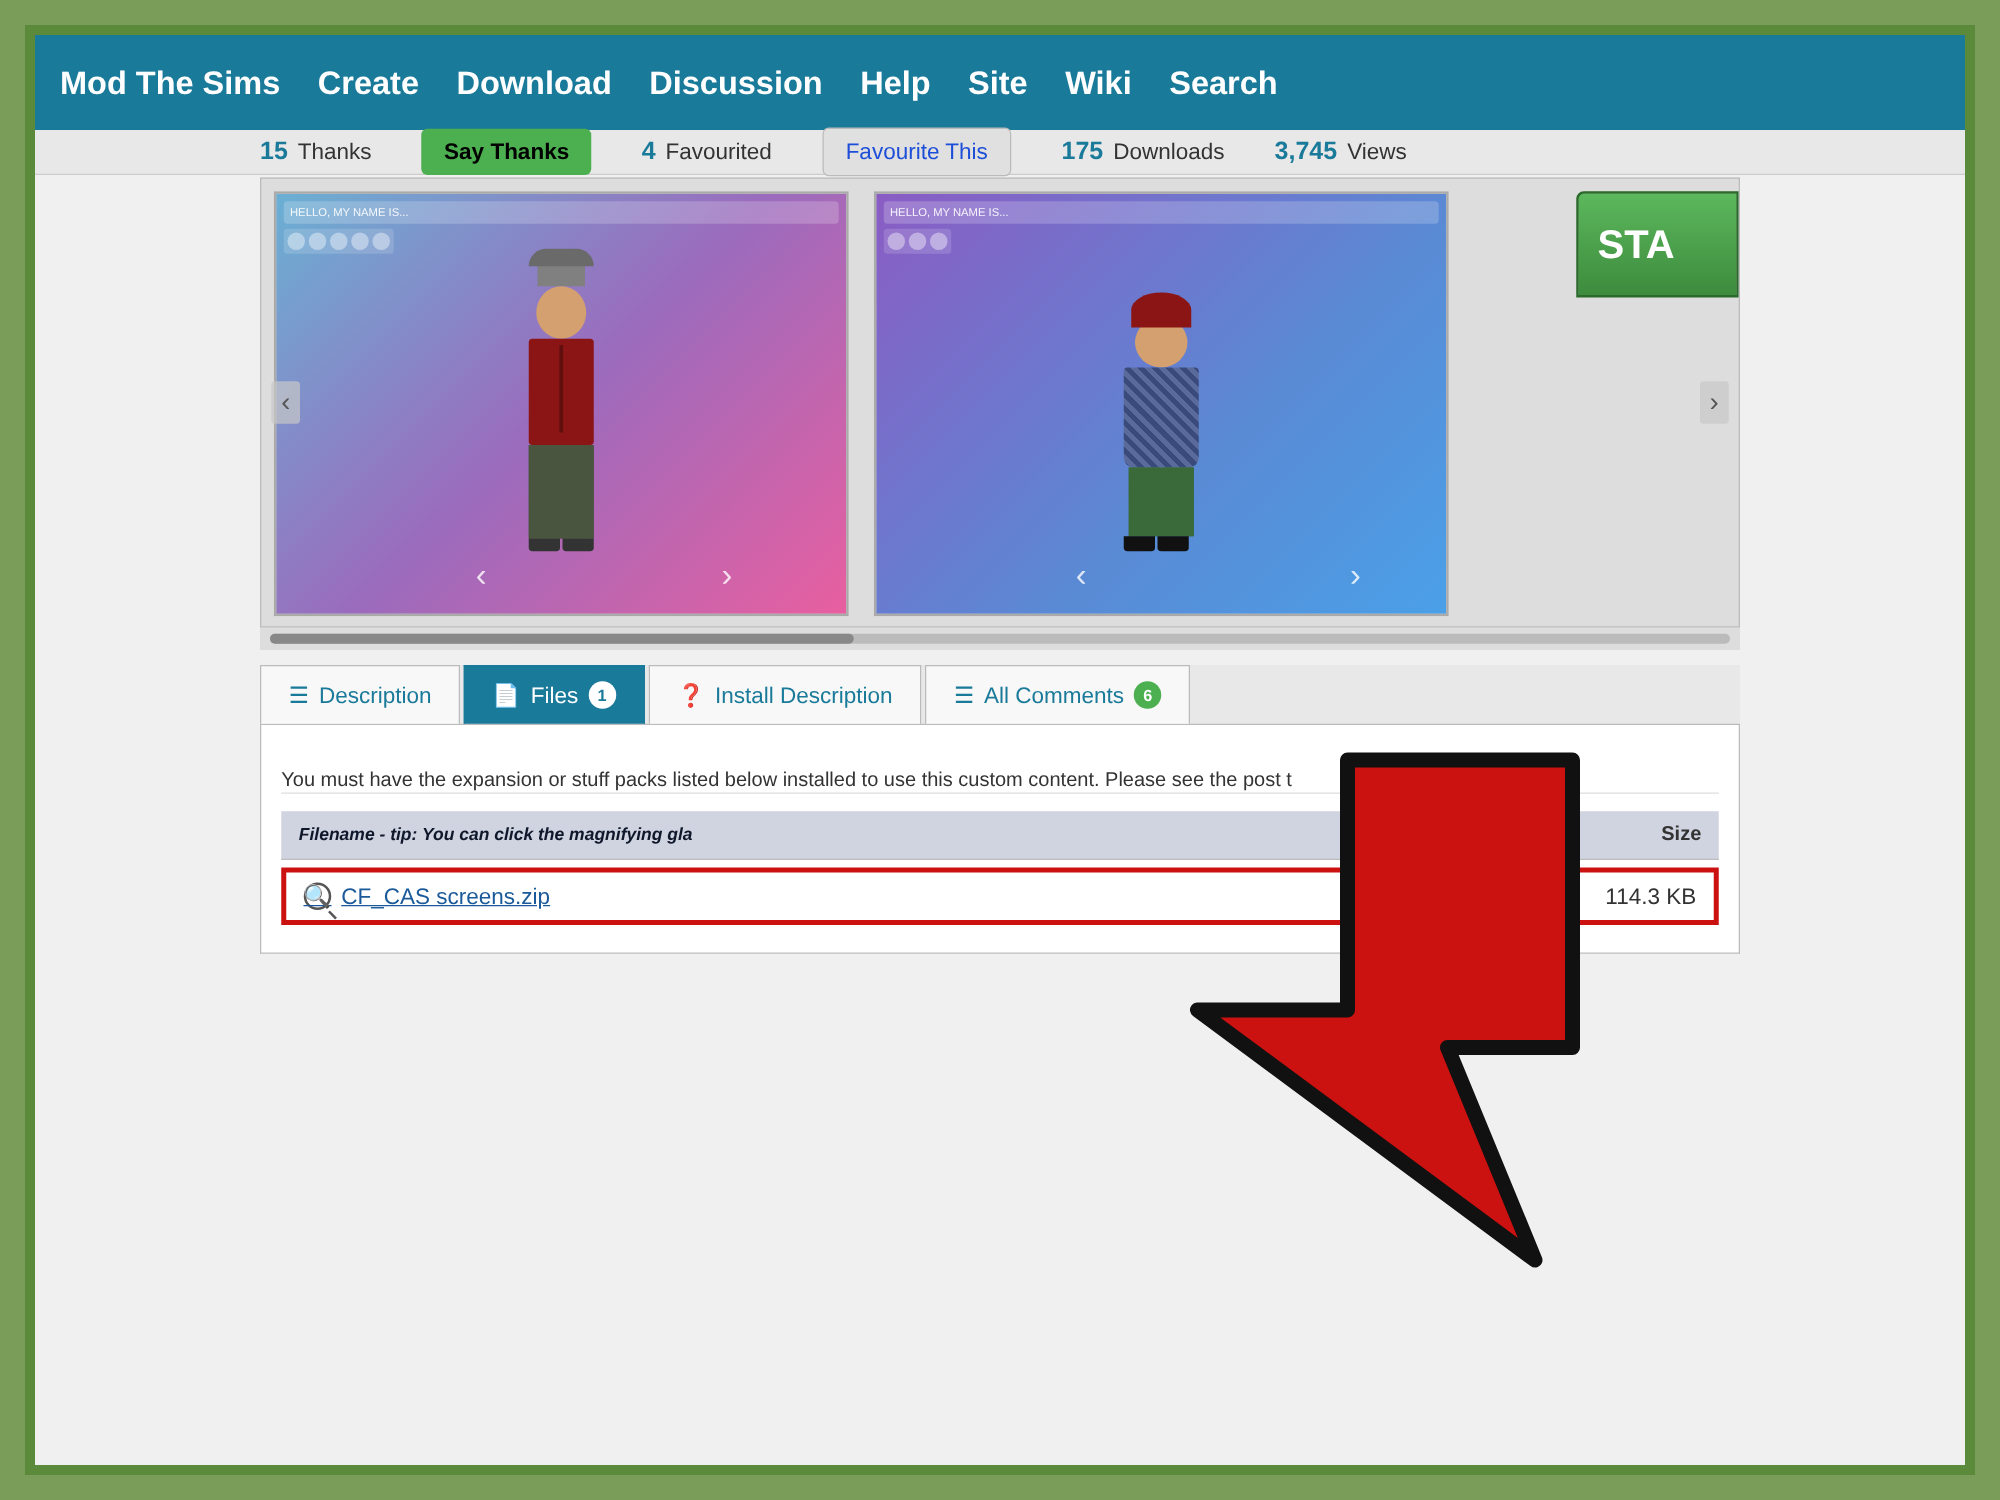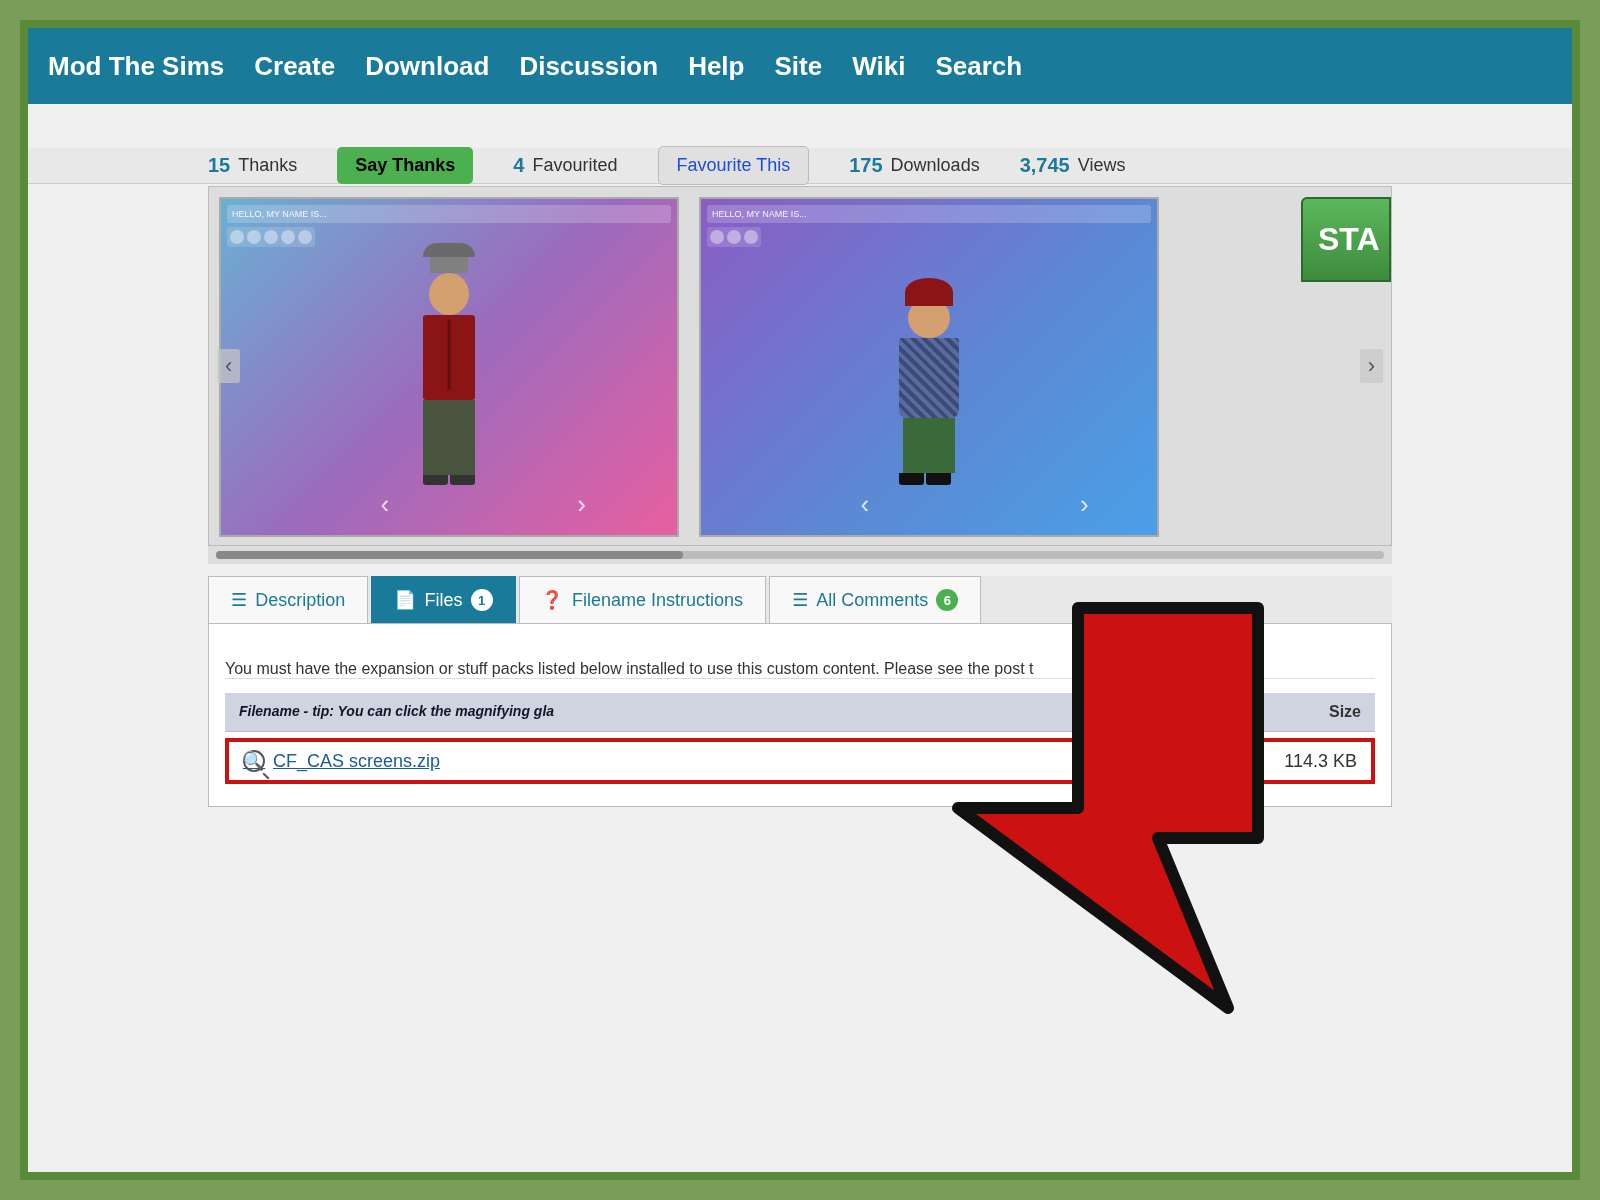--- a/index.html
+++ b/index.html
@@ -43,21 +43,20 @@
 
     
     .stats-bar {
       background: #e8e8e8;
       height: 36px;
       display: flex;
       align-items: center;
       padding: 0 180px;
       gap: 40px;
       border-bottom: 1px solid #ccc;
-      margin-top: 44px;
     }
 
     .stats-item {
       display: flex;
       align-items: center;
       gap: 8px;
       font-size: 18px;
       color: #333;
     }
 
@@ -466,21 +465,21 @@
               <div style="width:25px;height:12px;background:#111;border-radius:0 0 3px 3px;"></div>
             </div>
           </div>
 
           <div style="position:absolute;bottom:15px;left:35%;font-size:26px;color:white;opacity:0.8;cursor:pointer;">‹</div>
           <div style="position:absolute;bottom:15px;right:15%;font-size:26px;color:white;opacity:0.8;cursor:pointer;">›</div>
         </div>
       </div>
 
       <div style="position:absolute;right:0;top:10px;width:130px;">
-        <div style="background:linear-gradient(to bottom,#5cb85c,#3d8b3d);color:white;font-size:32px;font-weight:bold;padding:22px 15px;border-radius:6px 0 0 0;border:2px solid #2a6a2a;cursor:pointer;margin-left:40px;">STA</div>
+        <div style="background:linear-gradient(to bottom,#5cb85c,#3d8b3d);color:white;font-size:32px;font-weight:bold;padding:22px 15px;border-radius:6px 0 0 0;border:2px solid #2a6a2a;cursor:pointer;">STA</div>
       </div>
 
       <div style="position:absolute;right:8px;top:50%;transform:translateY(-50%);z-index:10;color:#555;font-size:22px;cursor:pointer;background:rgba(200,200,200,0.7);padding:4px 8px;border-radius:3px;">›</div>
     </div>
 
     <div class="scrollbar-area">
       <div class="scrollbar-track">
         <div class="scrollbar-thumb"></div>
       </div>
     </div>
@@ -490,21 +489,21 @@
         <span>☰</span>
         <span>Description</span>
       </div>
       <div class="tab active">
         <span>📄</span>
         <span>Files</span>
         <span class="tab-badge">1</span>
       </div>
       <div class="tab">
         <span>❓</span>
-        <span>Filename Instructions</span>
+        <span>Install Description</span>
       </div>
       <div class="tab">
         <span>☰</span>
         <span>All Comments</span>
         <span class="tab-badge-green">6</span>
       </div>
     </div>
 
     <div class="content-area">
       <p class="requirement-text">You must have the expansion or stuff packs listed below installed to use this custom content. Please see the post t</p>

